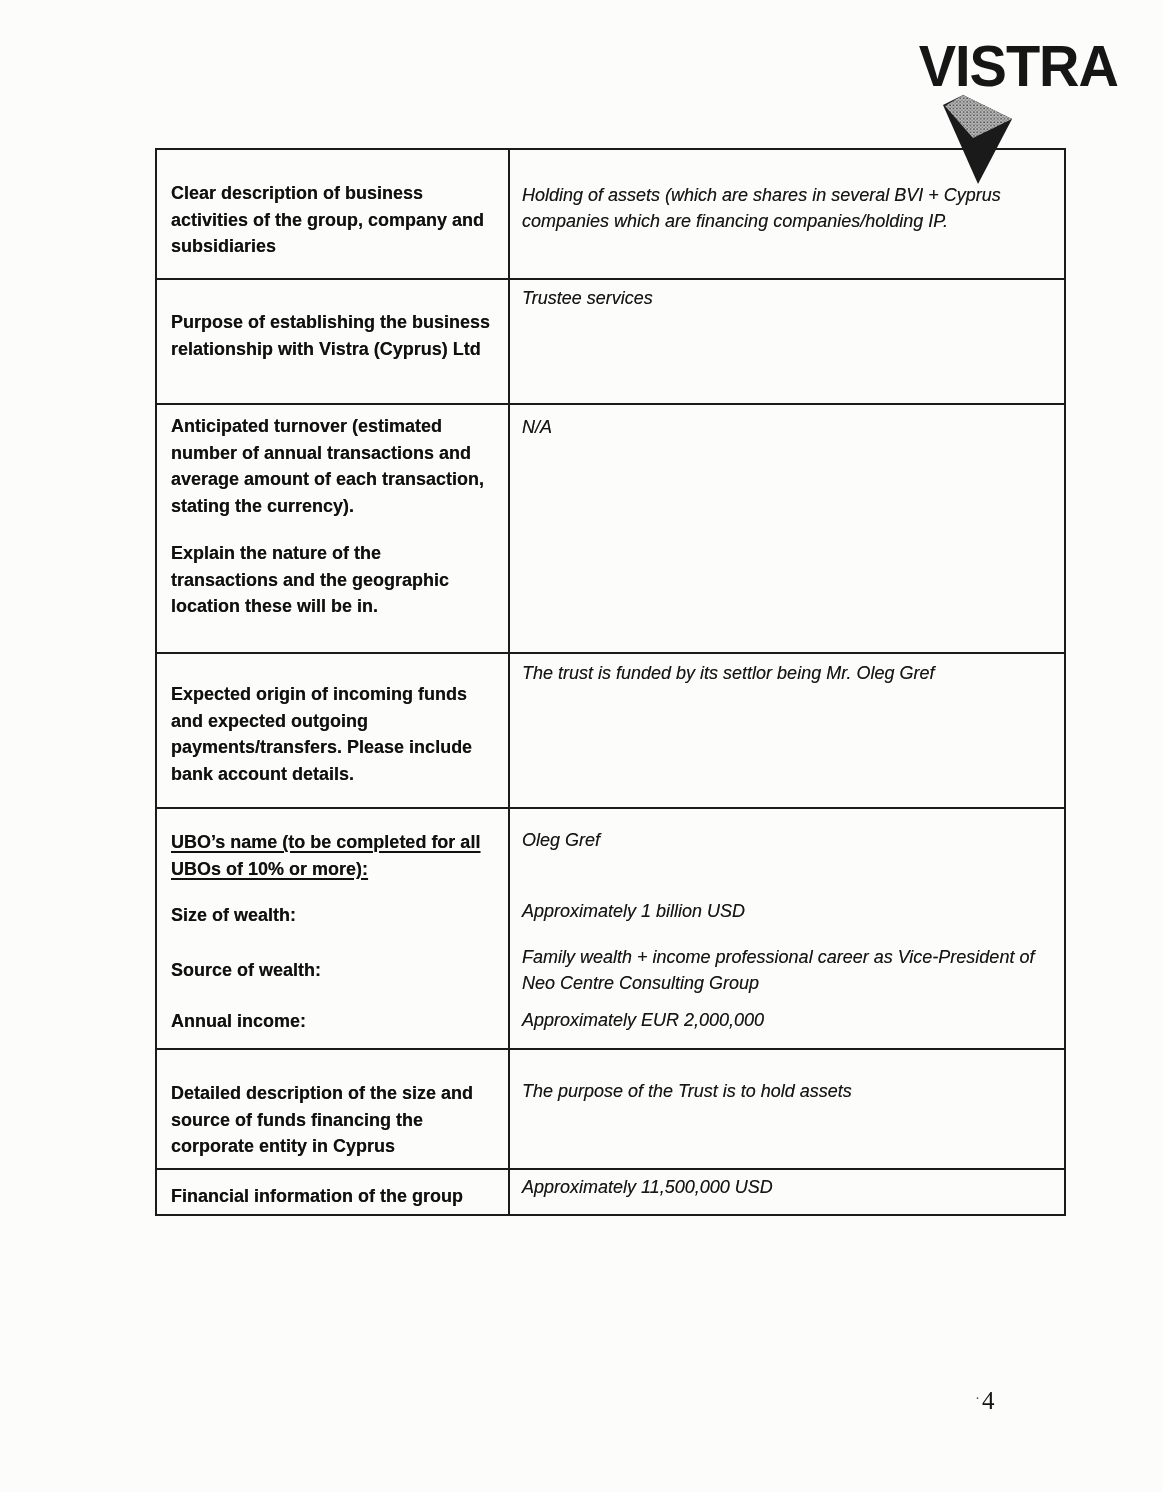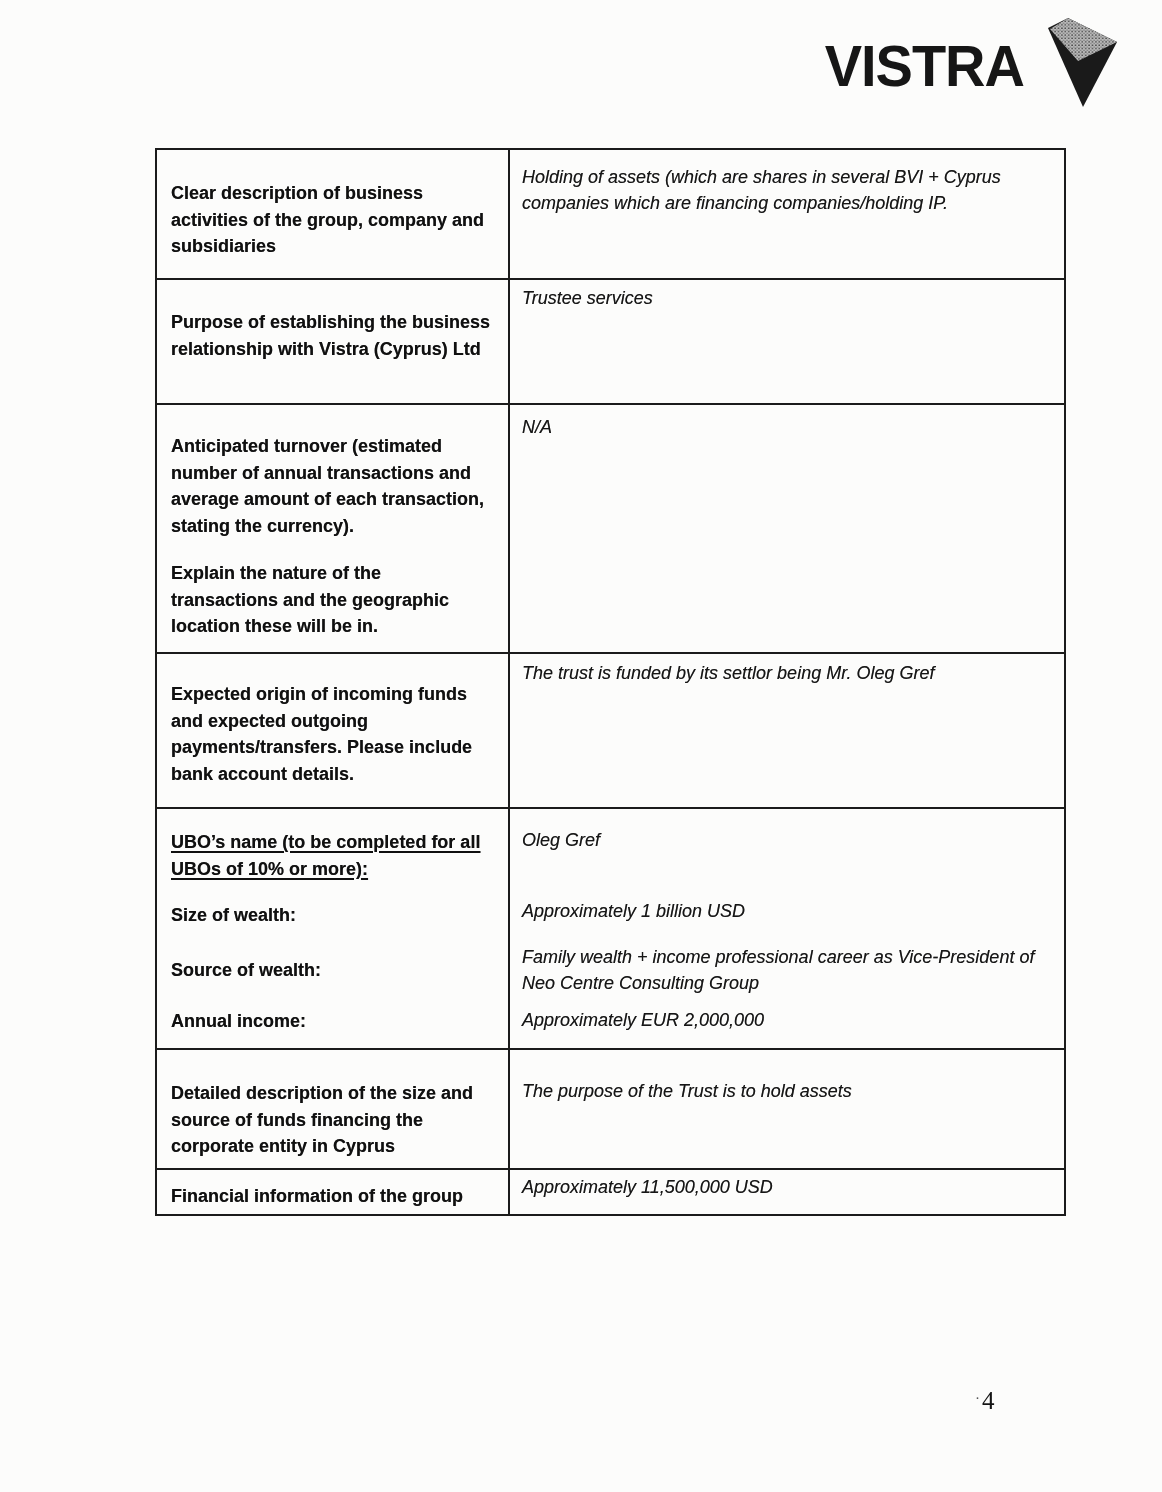--- a/index.html
+++ b/index.html
@@ -9,21 +9,21 @@
     background: #fcfcfb;
     font-family: "Liberation Sans", sans-serif;
     color: #121212;
     overflow: hidden;
   }
   .page { position: absolute; inset: 0; }
 
   
   .logo {
     position: absolute; top: 17px; right: 44px;
-    display: flex; align-items: flex-start;
+    display: flex; align-items: flex-start; flex-direction: column;
   }
   .logo-text {
     font-size: 56px; font-weight: bold; letter-spacing: -1px;
     line-height: 1; margin-top: 21px; color: #161616;
     transform: scaleY(1.03);
   }
   .logo-gem { margin-left: 20px; width: 74px; height: 90px; }
 
   
   .form-table {
@@ -57,24 +57,24 @@
   }
   .cell-r {
     font-style: italic;
     font-size: 18px; line-height: 26px;
     padding: 8px 16px 8px 12px;
     color: #161616;
     text-shadow: 0 0 0.4px rgba(0,0,0,.5);
   }
 
   .r1 .cell-l { }
-  .r1 .cell-r { padding-top: 14px; }
+  .r1 .cell-r { padding-top: 4px; margin-top: 28px; }
   .r2 .cell-l { padding-top: 29px; }
   .r2 .cell-r { padding-top: 5px; }
-  .r3 .cell-l { padding-top: 28px; }
+  .r3 .cell-l { padding-top: 8px; }
   .r3 .cell-r { padding-top: 9px; }
   .r3 .para-2 { margin-top: 21px; }
   .cell-l p { margin: 0; }
   .r4 .cell-l { padding-top: 27px; }
   .r4 .cell-r { padding-top: 6px; }
   .r5 .cell-l { padding-top: 20px; }
   .r5 .cell-r { padding-top: 18px; }
   .r6 .cell-l { }
   .r6 .cell-r { padding-top: 28px; }
   .r7 .cell-l { padding-top: 13px; }

